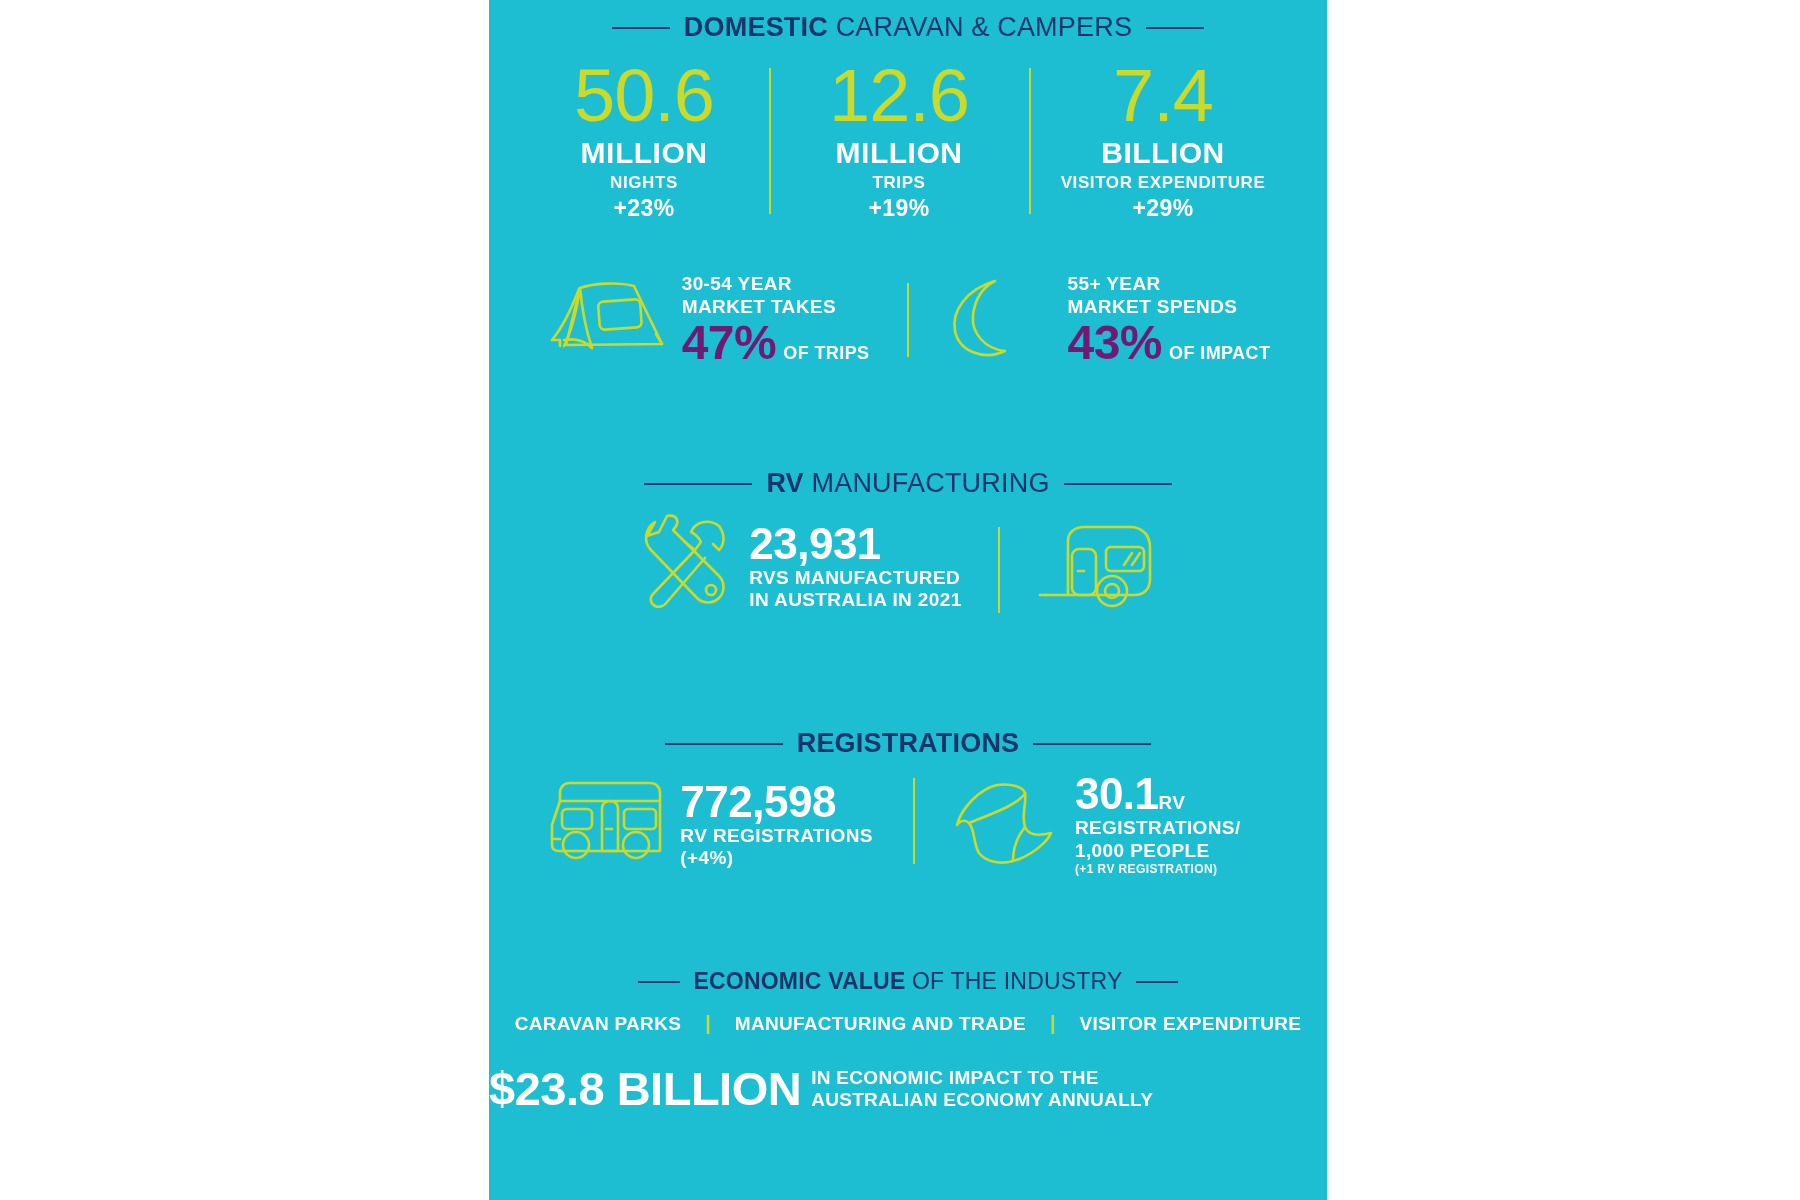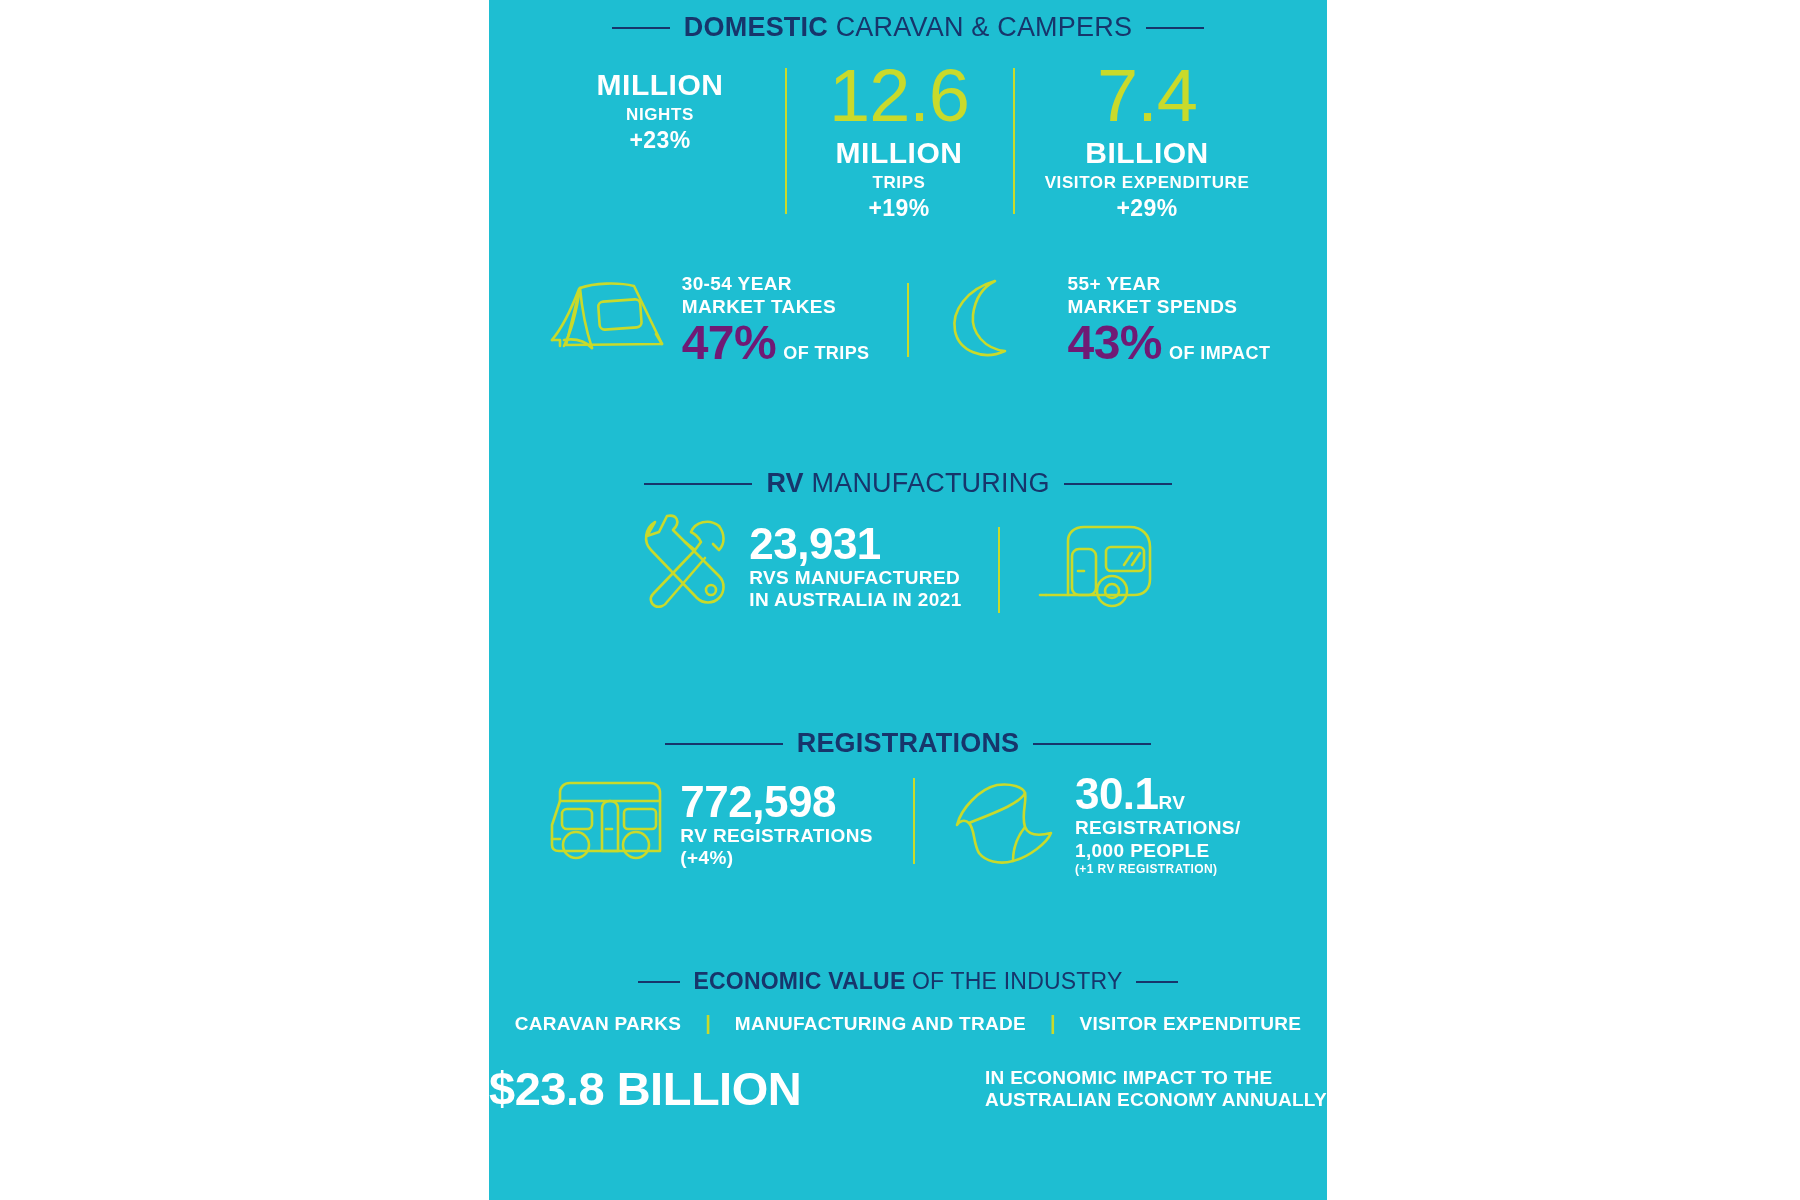--- a/index.html
+++ b/index.html
@@ -52,21 +52,21 @@
     align-items: flex-start;
     justify-content: center;
   }
   .big-col {
     flex: 0 0 auto;
     text-align: center;
     position: relative;
     padding: 0 26px;
   }
   .big-col.c0 { width: 250px; }
-  .big-col.c1 { width: 228px; }
+  .big-col.c1 { width: 260px; }
   .big-col.c2 { width: 268px; }
   .big-col .divider {
     position: absolute;
     left: 0; top: 6px;
     width: 2px; height: 146px;
     background: #C9DA2B;
   }
   .big-num {
     font-size: 74px;
     font-weight: 300;
@@ -217,21 +217,21 @@
   .econ-pipe {
     font-size: 20px;
     font-weight: 700;
     color: #C9DA2B;
   }
   #econ-total {
     position: absolute;
     left: 0; top: 1065px;
     width: 838px;
     display: flex;
-    justify-content: space-between;
+    justify-content: flex-start;
     align-items: center;
     gap: 10px;
   }
   .econ-amount {
     font-size: 47px;
     font-weight: 700;
     color: #ffffff;
     letter-spacing: -0.5px;
     line-height: 1;
   }
@@ -254,20 +254,21 @@
       <div class="sec-title" style="font-size:27px;">
         <span class="bold">DOMESTIC</span>
         <span class="light">CARAVAN &amp; CAMPERS</span>
       </div>
       <div class="sec-rule" style="width:58px;"></div>
     </div>
 
     <div id="top-stats">
 
       <div class="big-col c0">
+        <div class="big-num">50.6</div>
         <div class="big-unit">MILLION</div>
         <div class="big-label">NIGHTS</div>
         <div class="big-delta">+23%</div>
       </div>
 
       <div class="big-col c1">
         <div class="divider"></div>
         <div class="big-num">12.6</div>
         <div class="big-unit">MILLION</div>
         <div class="big-label">TRIPS</div>

